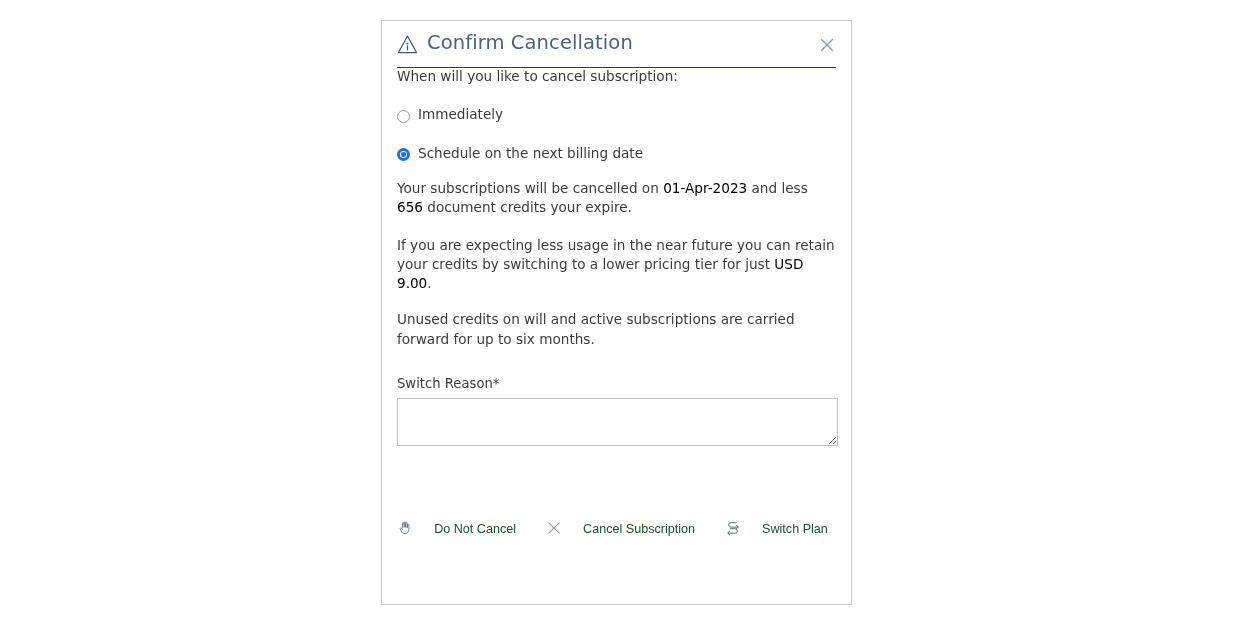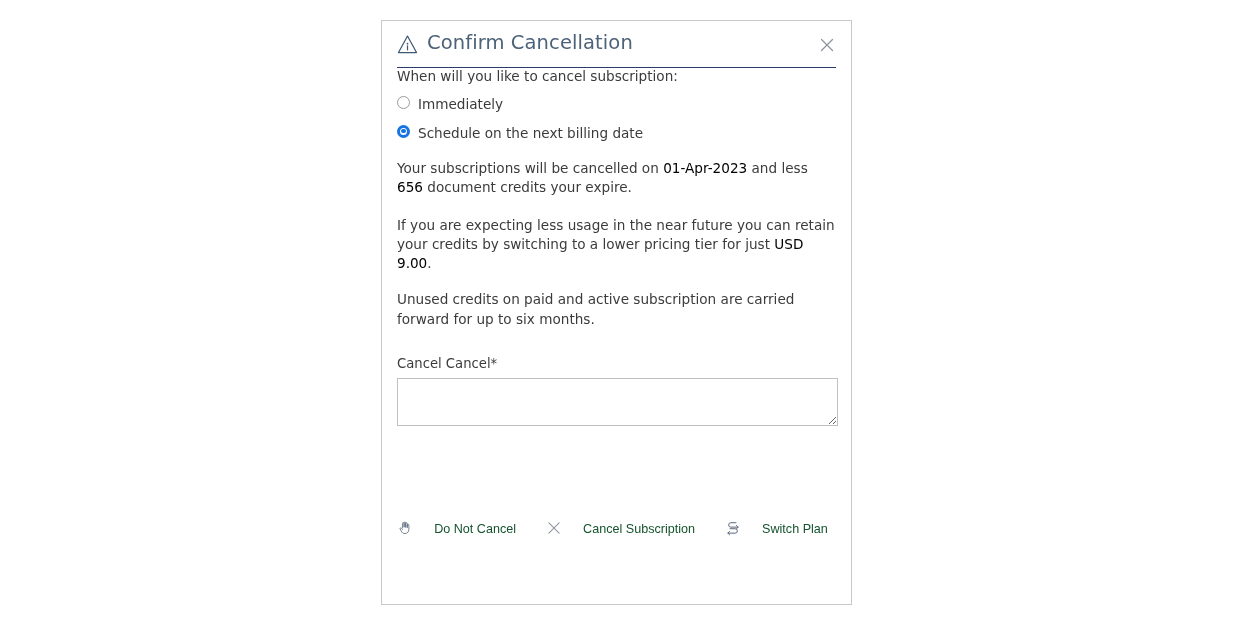--- a/index.html
+++ b/index.html
@@ -77,22 +77,22 @@
     padding: 0 15px;
     font-family: "DejaVu Sans", sans-serif;
   }
   .question {
     font-size: 13.6px;
     color: #3b3b3b;
     line-height: 1.2;
   }
   .radio-row {
     display: flex;
-    align-items: flex-start;
-    margin-top: 12px;
+    align-items: flex-end;
+    margin-top: 22px;
     cursor: pointer;
   }
   .radio {
     width: 13px;
     height: 13px;
     border-radius: 50%;
     box-sizing: border-box;
     flex: 0 0 auto;
     margin-right: 8px;
   }
@@ -228,23 +228,23 @@
       </div>
 
       <div class="para">
         <span>Your subscriptions will be cancelled on </span><span class="hl">01-Apr-2023</span><span> and less </span><span class="hl">656</span><span> document credits your expire.</span>
       </div>
 
       <div class="para">
         <span>If you are expecting less usage in the near future you can retain your credits by switching to a lower pricing tier for just </span><span class="hl">USD 9.00</span><span>.</span>
       </div>
 
-      <div class="para tight">Unused credits on paid and active subscription are carried forward for up to six months.</div>
-
-      <div class="field-label">Cancel Cancel*</div>
+      <div class="para tight">Unused credits on will and active subscriptions are carried forward for up to six months.</div>
+
+      <div class="field-label">Switch Reason*</div>
       <textarea class="reason-box" placeholder="" style=""></textarea>
     </div>
 
     <div class="actions">
 
       <button class="action-btn">
         <span class="ico">
           <svg viewBox="0 0 24 24" width="16" height="16" fill="none" xmlns="http://www.w3.org/2000/svg">
             <path d="M8.2 11.2V5.2a1.2 1.2 0 0 1 2.4 0v5.2M10.6 10.4V4.2a1.2 1.2 0 0 1 2.4 0v6.2M13 10.6V5.3a1.2 1.2 0 0 1 2.4 0v5.6M15.4 11.2V7.6a1.2 1.2 0 0 1 2.4 0v6.1c0 4-2.4 6.6-5.8 6.6-3 0-4.4-1.3-5.6-3.6l-1.7-3.3a1.25 1.25 0 0 1 2.1-1.3l1.4 2" stroke="#5c6a7c" stroke-width="1.25" stroke-linecap="round" stroke-linejoin="round"></path>
           </svg>

